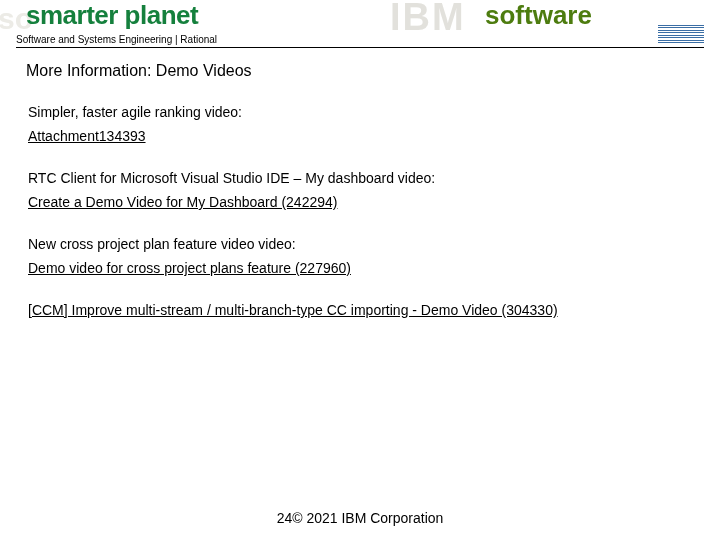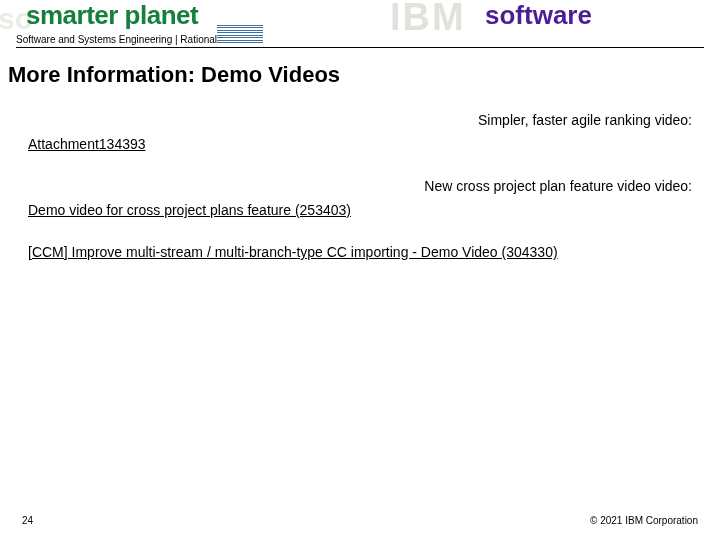--- a/index.html
+++ b/index.html
@@ -19,30 +19,31 @@
   }
   .bg-banner .faint {
     position: absolute;
     font-family: Arial, sans-serif;
     color: #d6d4cb;
     white-space: nowrap;
     user-select: none;
   }
   .bg-banner .slogan { top: 0; left: 26px; font-size: 26px; font-weight: bold; color:#15803d; letter-spacing:-.5px; }
   .bg-banner .ibm-ghost { top: -4px; left: 390px; font-size: 38px; font-weight: 900; color:#e2e1dc; letter-spacing: 2px; }
-  .bg-banner .soft-ghost2 { top: 0; left: 485px; font-size: 26px; font-weight: bold; color:#4c1d95; }
+  .bg-banner .soft-ghost2 { top: 0; left: 485px; font-size: 26px; font-weight: bold; color:#4d7c0f; }
   .bg-banner .side { top: 2px; left: -2px; font-size: 30px; font-weight: 900; color:#ecebe6; }
   .header {
     position: relative;
     z-index: 1;
     padding: 25px 16px 0 16px;
   }
   .header-bar {
     display: flex;
     align-items: flex-end;
+    justify-content: space-between;
     border-bottom: 1px solid #000;
     padding-bottom: 2px;
   }
   .breadcrumb {
     font-size: 10px;
     color: #000;
   }
   .ibm-logo {
     display: flex;
     flex-direction: column;
@@ -52,41 +53,41 @@
     justify-content: space-between;
     margin-bottom: 2px;
   }
   .ibm-logo span {
     display: block;
     height: 1px;
     background: #3b6ea5;
   }
   .ibm-logo span:nth-child(odd){ background:#3b6ea5; }
   .page-title {
-    font-size: 22px;
+    font-size: 16px;
     color: #000;
-    font-weight: 700;
-    padding: 14px 0 0 8px;
+    font-weight: 400;
+    padding: 14px 0 0 26px;
   }
   .content {
     padding: 24px 28px 0 28px;
     font-size: 14px;
     color: #000;
   }
   .section { margin-bottom: 26px; }
-  .section .label { margin-bottom: 8px; text-align: right; }
+  .section .label { margin-bottom: 8px; }
   .link { text-decoration: underline; color:#000; }
   .footer {
     position: absolute;
     bottom: 14px;
     left: 0; right: 0;
     padding: 0 22px;
     display: flex;
-    justify-content: space-between;
-    font-size: 10px;
+    justify-content: center;
+    font-size: 14px;
     color: #000;
   }
 </style>
 </head>
 <body>
 
 <div class="bg-banner">
   <span class="faint side">so</span>
   <span class="faint slogan">smarter planet</span>
   <span class="faint ibm-ghost">IBM</span>
@@ -110,22 +111,26 @@
 </div>
 
 <h1 class="page-title">More Information: Demo Videos</h1>
 
 <div class="content">
   <div class="section">
     <div class="label">Simpler, faster agile ranking video:</div>
     <a href="#" class="link">Attachment134393</a>
   </div>
   <div class="section">
+    <div class="label">RTC Client for Microsoft Visual Studio IDE – My dashboard video:</div>
+    <a href="#" class="link">Create a Demo Video for My Dashboard (242294)</a>
+  </div>
+  <div class="section">
     <div class="label">New cross project plan feature video video:</div>
-    <a href="#" class="link">Demo video for cross project plans feature (253403)</a>
+    <a href="#" class="link">Demo video for cross project plans feature (227960)</a>
   </div>
   <div class="section">
     <a href="#" class="link">[CCM] Improve multi-stream / multi-branch-type CC importing - Demo Video (304330)</a>
   </div>
 </div>
 
 <div class="footer">
   <span>24</span>
   <span>© 2021 IBM Corporation</span>
 </div>

